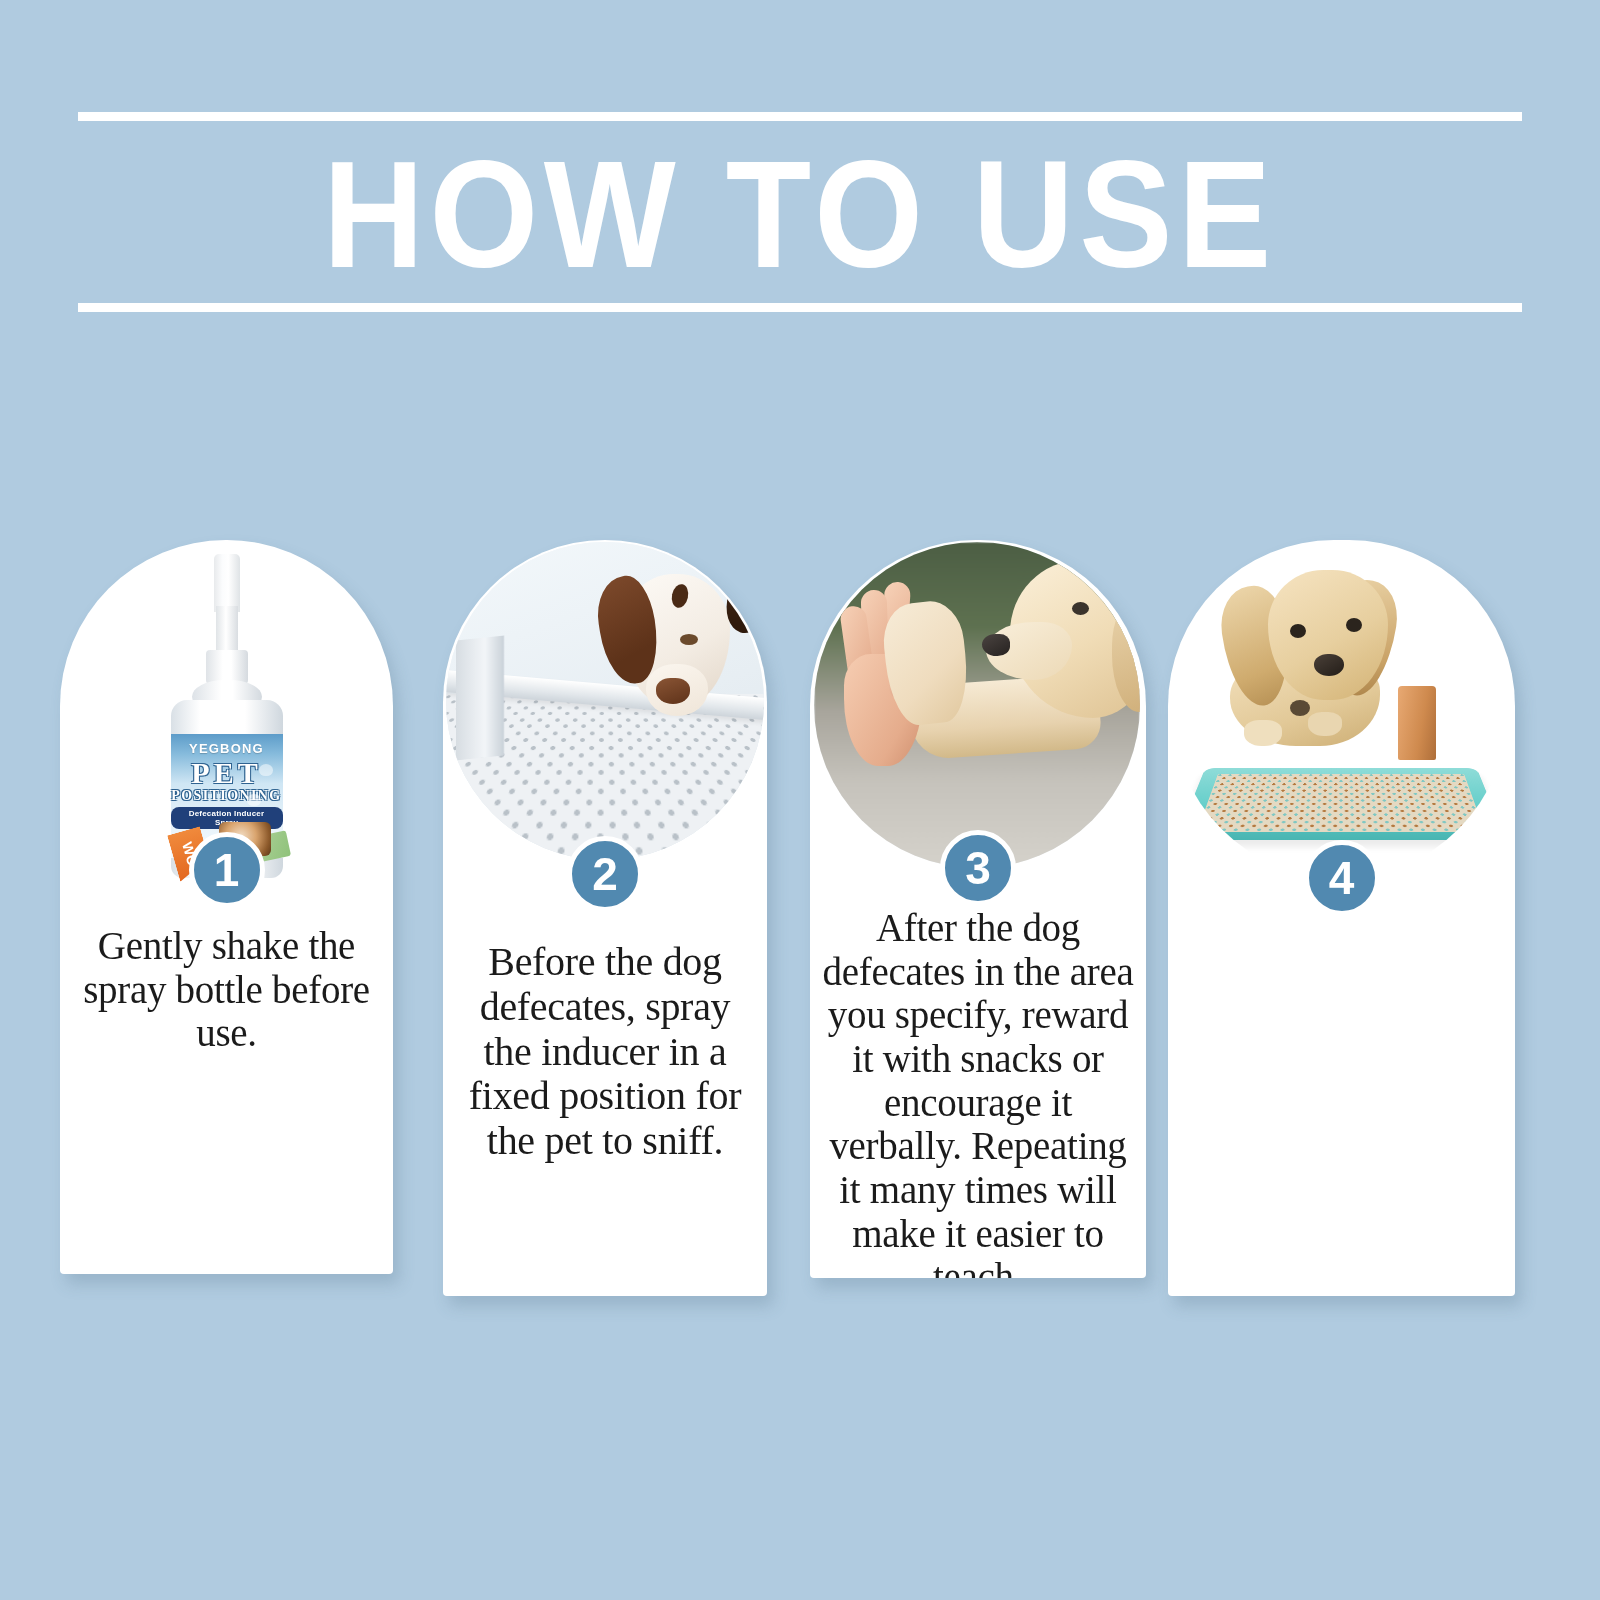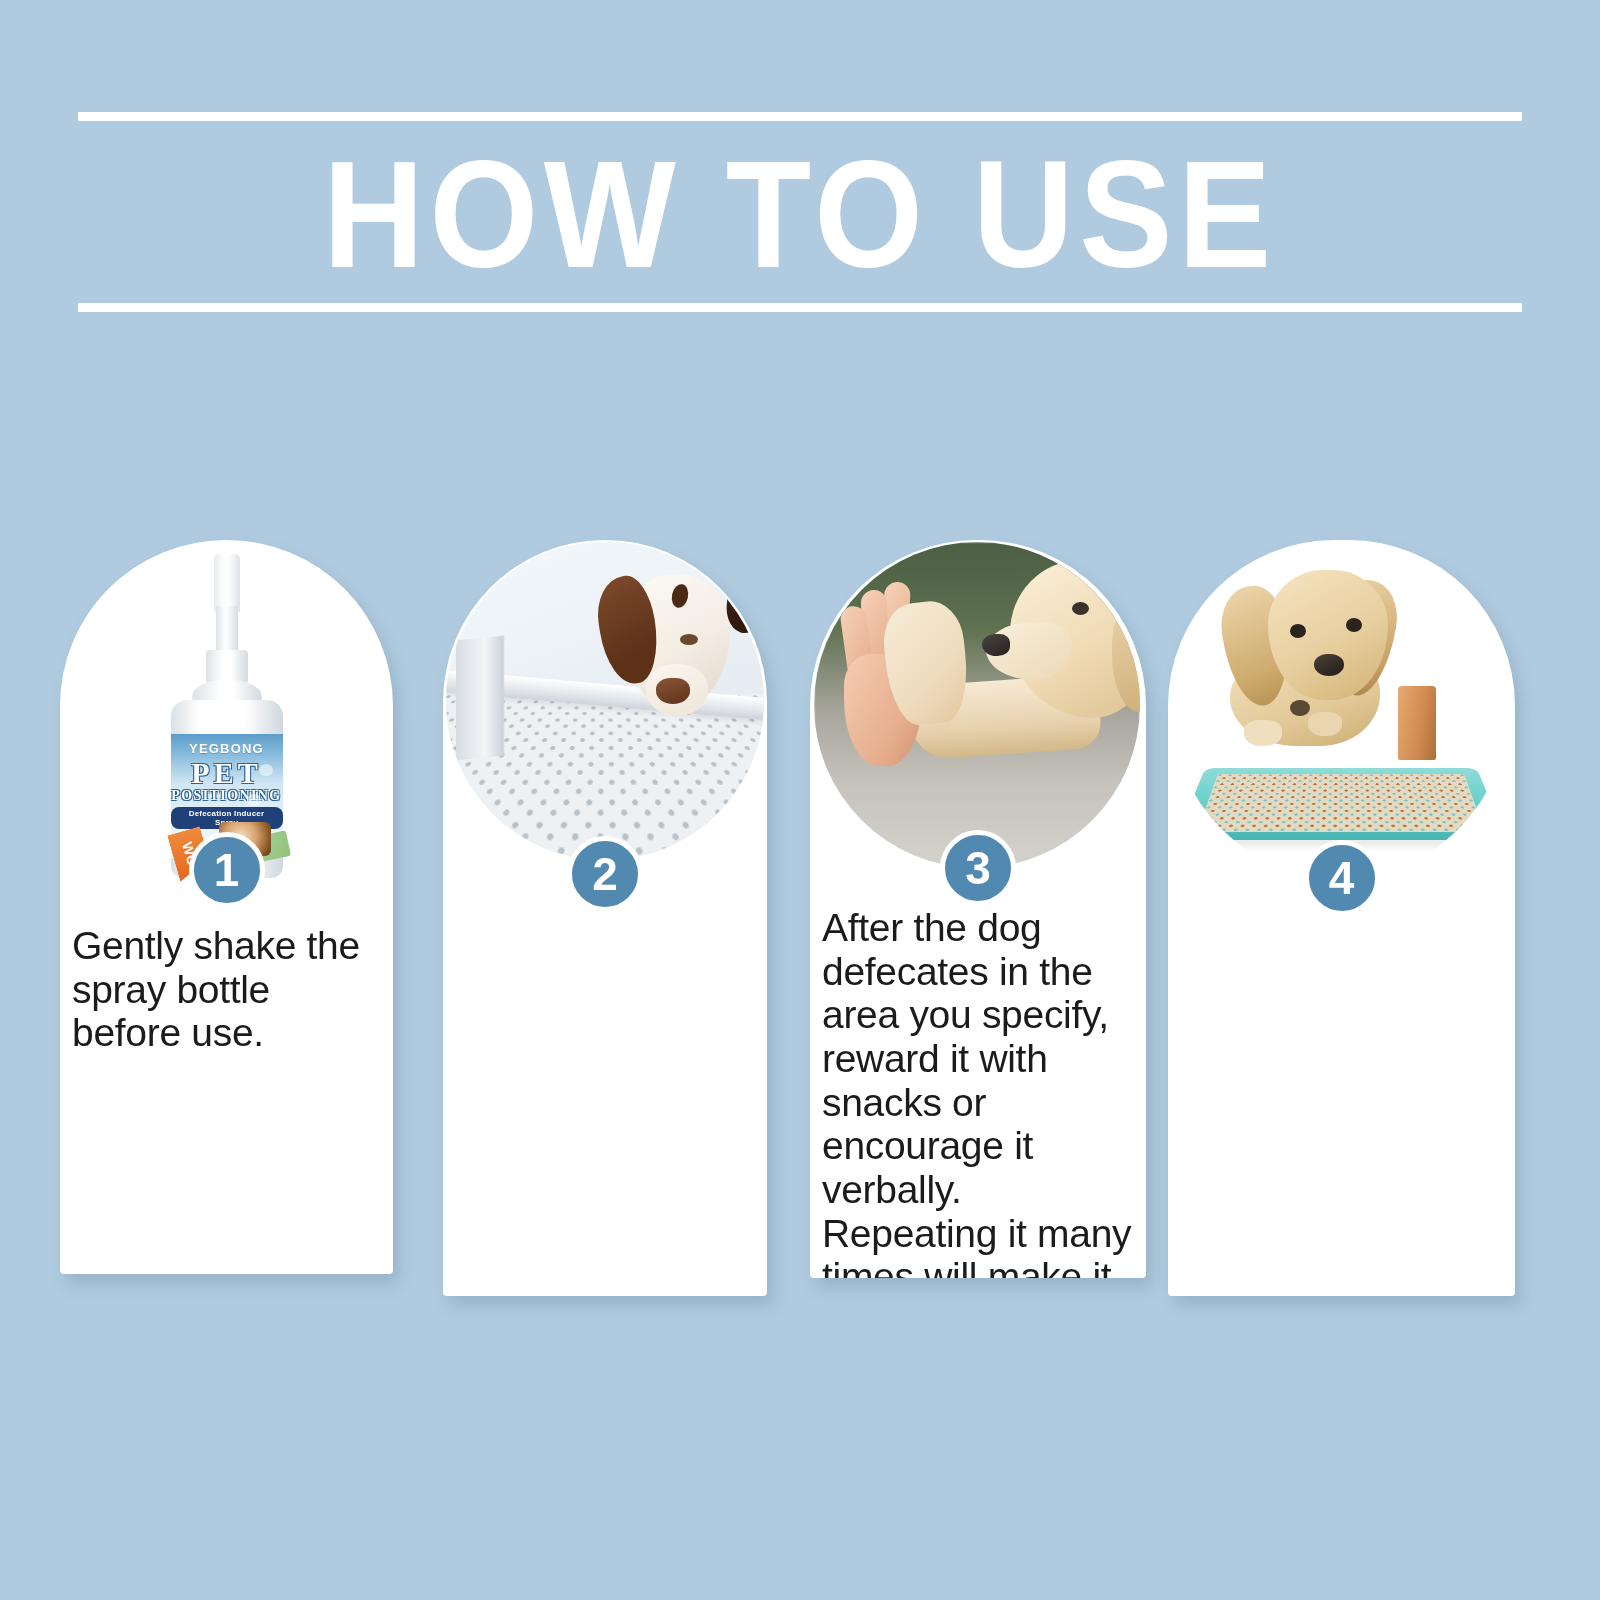--- a/index.html
+++ b/index.html
@@ -388,25 +388,26 @@
   .badge-1 { top: 292px; }
   .badge-2 { top: 296px; }
   .badge-3 { top: 290px; }
   .badge-4 { top: 300px; }
 
   
   .caption {
     position: absolute;
     left: 12px;
     right: 12px;
+    text-align: center;
     color: #1b1b1b;
     font-size: 40px;
     line-height: 1.12;
     letter-spacing: -0.3px;
-    font-family: Liberation Sans, sans-serif;
+    font-family: Liberation Serif, serif;
     font-weight: 400;
   }
   .cap-1 { top: 384px; font-size: 39px; }
   .cap-2 { top: 400px; font-size: 40px; }
   .cap-3 { top: 366px; font-size: 39px; }
   .cap-4 { top: 390px; font-size: 40px; }
 </style>
 </head>
 <body>
 
@@ -456,20 +457,21 @@
           <div class="c2-patch"></div>
           <div class="c2-earL"></div>
           <div class="c2-earR"></div>
           <div class="c2-eye"></div>
           <div class="c2-muzzle"></div>
           <div class="c2-nose"></div>
         </div>
       </div>
     </div>
     <div class="badge badge-2">2</div>
+    <div class="caption cap-2">Before the dog defecates, spray the inducer in a fixed position for the pet to sniff.</div>
   </div>
 
   <div class="card card-3">
     <div class="media">
       <div class="photo-circle c3-photo">
         <div class="c3-bg"></div>
         <div class="c3-leg"></div>
         <div class="c3-hand">
           <div class="c3-fing c3-f1"></div>
           <div class="c3-fing c3-f2"></div>

